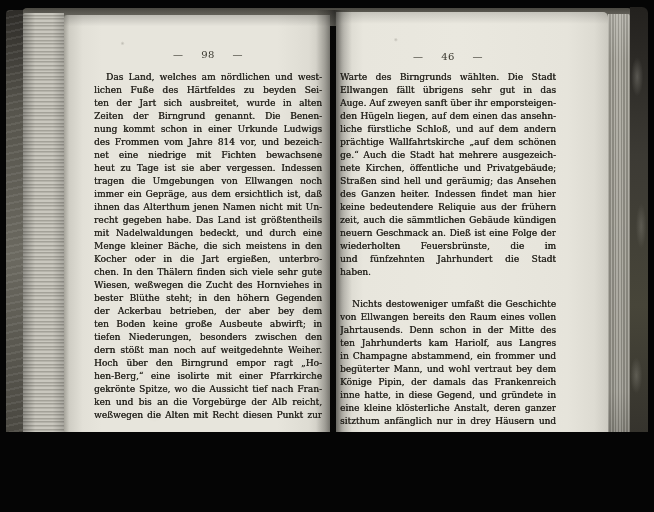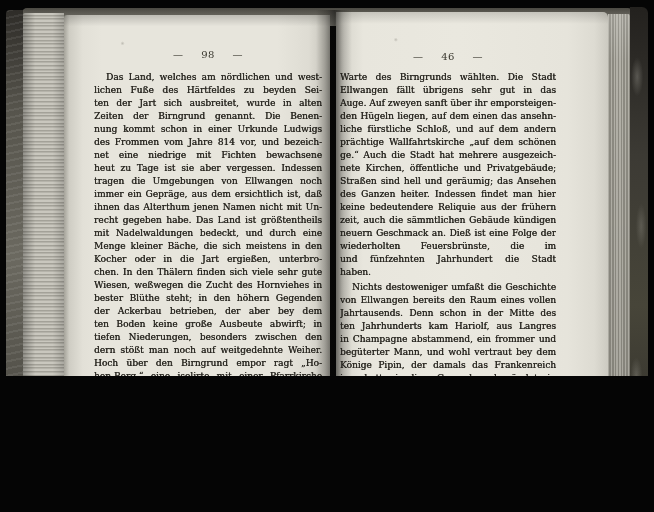--- a/index.html
+++ b/index.html
@@ -1,17 +1,17 @@
 <!DOCTYPE html>
 <html><head>
 <meta charset="utf-8">
 <style>
   html,body { margin:0; padding:0; background:#050505; }
   .stage {
-    position:relative; width:654px; height:376px; overflow:hidden;
+    position:relative; width:654px; height:432px; overflow:hidden;
     background:#050505;
     font-family:"DejaVu Serif", serif;
   }
   
   .book-top {
     position:absolute; left:22px; top:8px; width:612px; height:18px;
     background:linear-gradient(180deg,#4b4942,#8a887f);
     border-radius:5px 6px 0 0;
   }
   .cover-left {
@@ -88,21 +88,21 @@
   .page-body { position:absolute; z-index:4; color:#2a2822; font-size:9px; }
   .body-left  { left:94px;  top:71px; width:228px; }
   .body-right { left:340px; top:71px; width:216px; }
   .line {
     height:13px; line-height:13px; overflow:hidden;
     text-align:justify; text-align-last:justify;
     text-shadow:0.3px 0 0 currentColor;
   }
   .line.indent { text-indent:12px; }
   .line.para-last { text-align-last:left; }
-  .paragraph + .paragraph { margin-top:2px; }
+  .paragraph + .paragraph { margin-top:19px; }
 </style>
 </head>
 <body>
 
 <div class="stage">
   <div class="book-top"></div>
   <div class="cover-left"></div>
   <div class="edges-left"></div>
   <div class="bottom-edge-left"></div>
 

